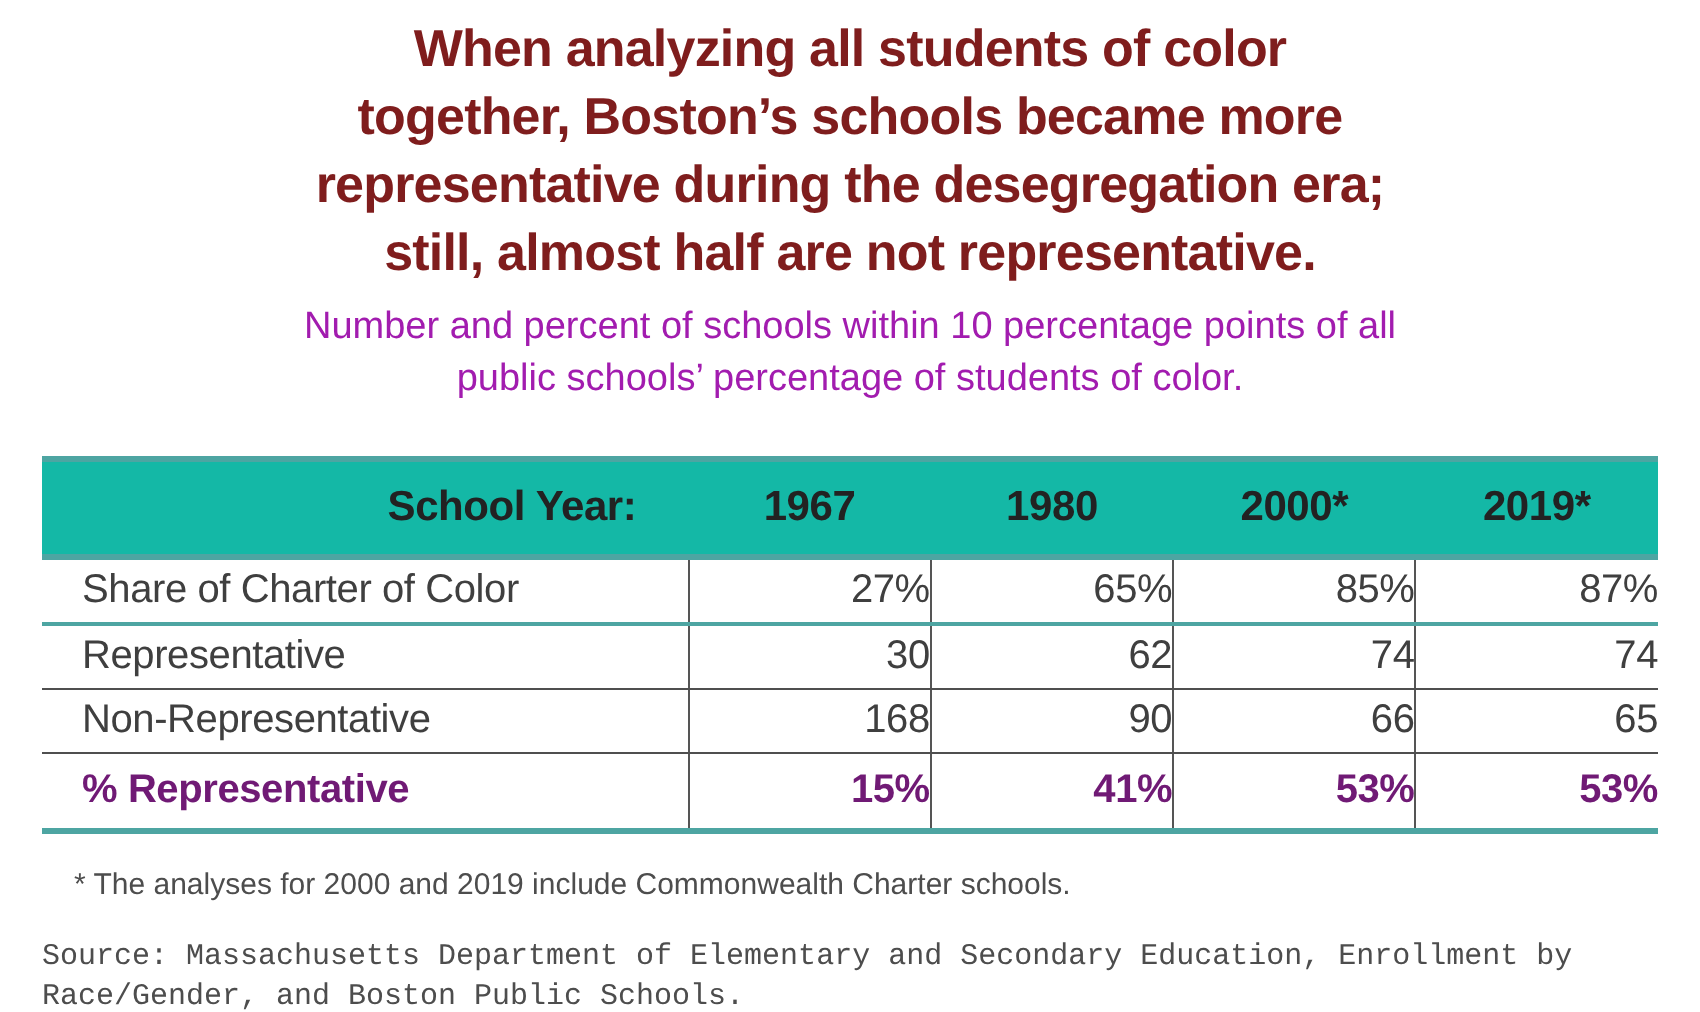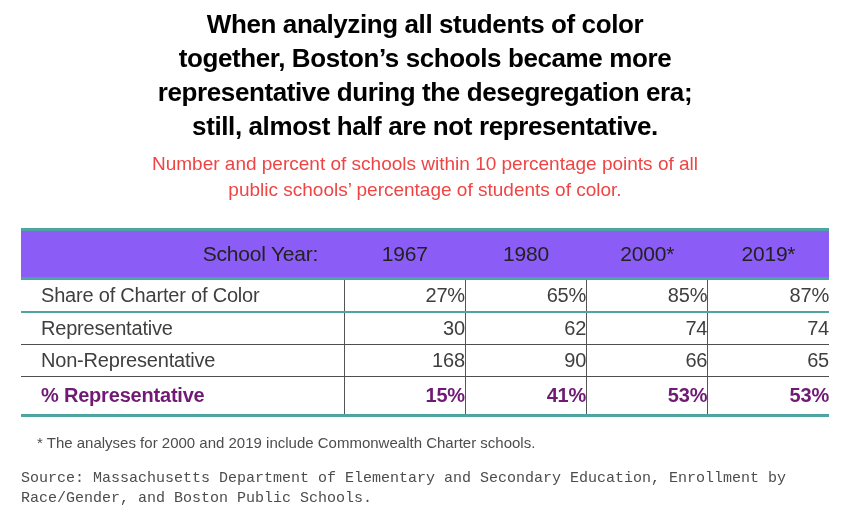--- a/index.html
+++ b/index.html
@@ -6,53 +6,53 @@
   body {
     width: 850px; height: 506px; overflow: hidden;
     font-family: "Liberation Sans", sans-serif;
     -webkit-font-smoothing: antialiased;
   }
   .figure { width: 850px; height: 506px; box-sizing: border-box; padding-top: 7px; }
 
   
   .title {
     text-align: center;
-    color: #000000;
+    color: #7f1d1d;
     font-weight: bold;
     font-size: 26px;
     line-height: 34px;
     letter-spacing: -0.4px;
     margin: 0 auto;
   }
 
   
   .subtitle {
     text-align: center;
-    color: #ef4444;
+    color: #a21caf;
     font-size: 19px;
     line-height: 26px;
     margin: 8px auto 0 auto;
   }
 
   
   table.schools {
     border-collapse: collapse;
     table-layout: fixed;
     width: 808px;
     margin: 25px 18px 0 21px;
   }
   col.c-label { width: 40%; }
   col.c-year  { width: 15%; }
 
   thead th {
-    background: #8b5cf6;
+    background: #14b8a6;
     border-top: 3px solid #4da5a2;
     border-bottom: 3px solid #4da5a2;
     font-size: 21px;
-    font-weight: normal;
+    font-weight: bold;
     color: #222222;
     padding: 11px 0;
     letter-spacing: -0.2px;
   }
   thead th.label { text-align: right; padding-right: 26px; }
   thead th.year  { text-align: center; }
 
   tbody td {
     font-size: 20px;
     color: #3f3f3f;

